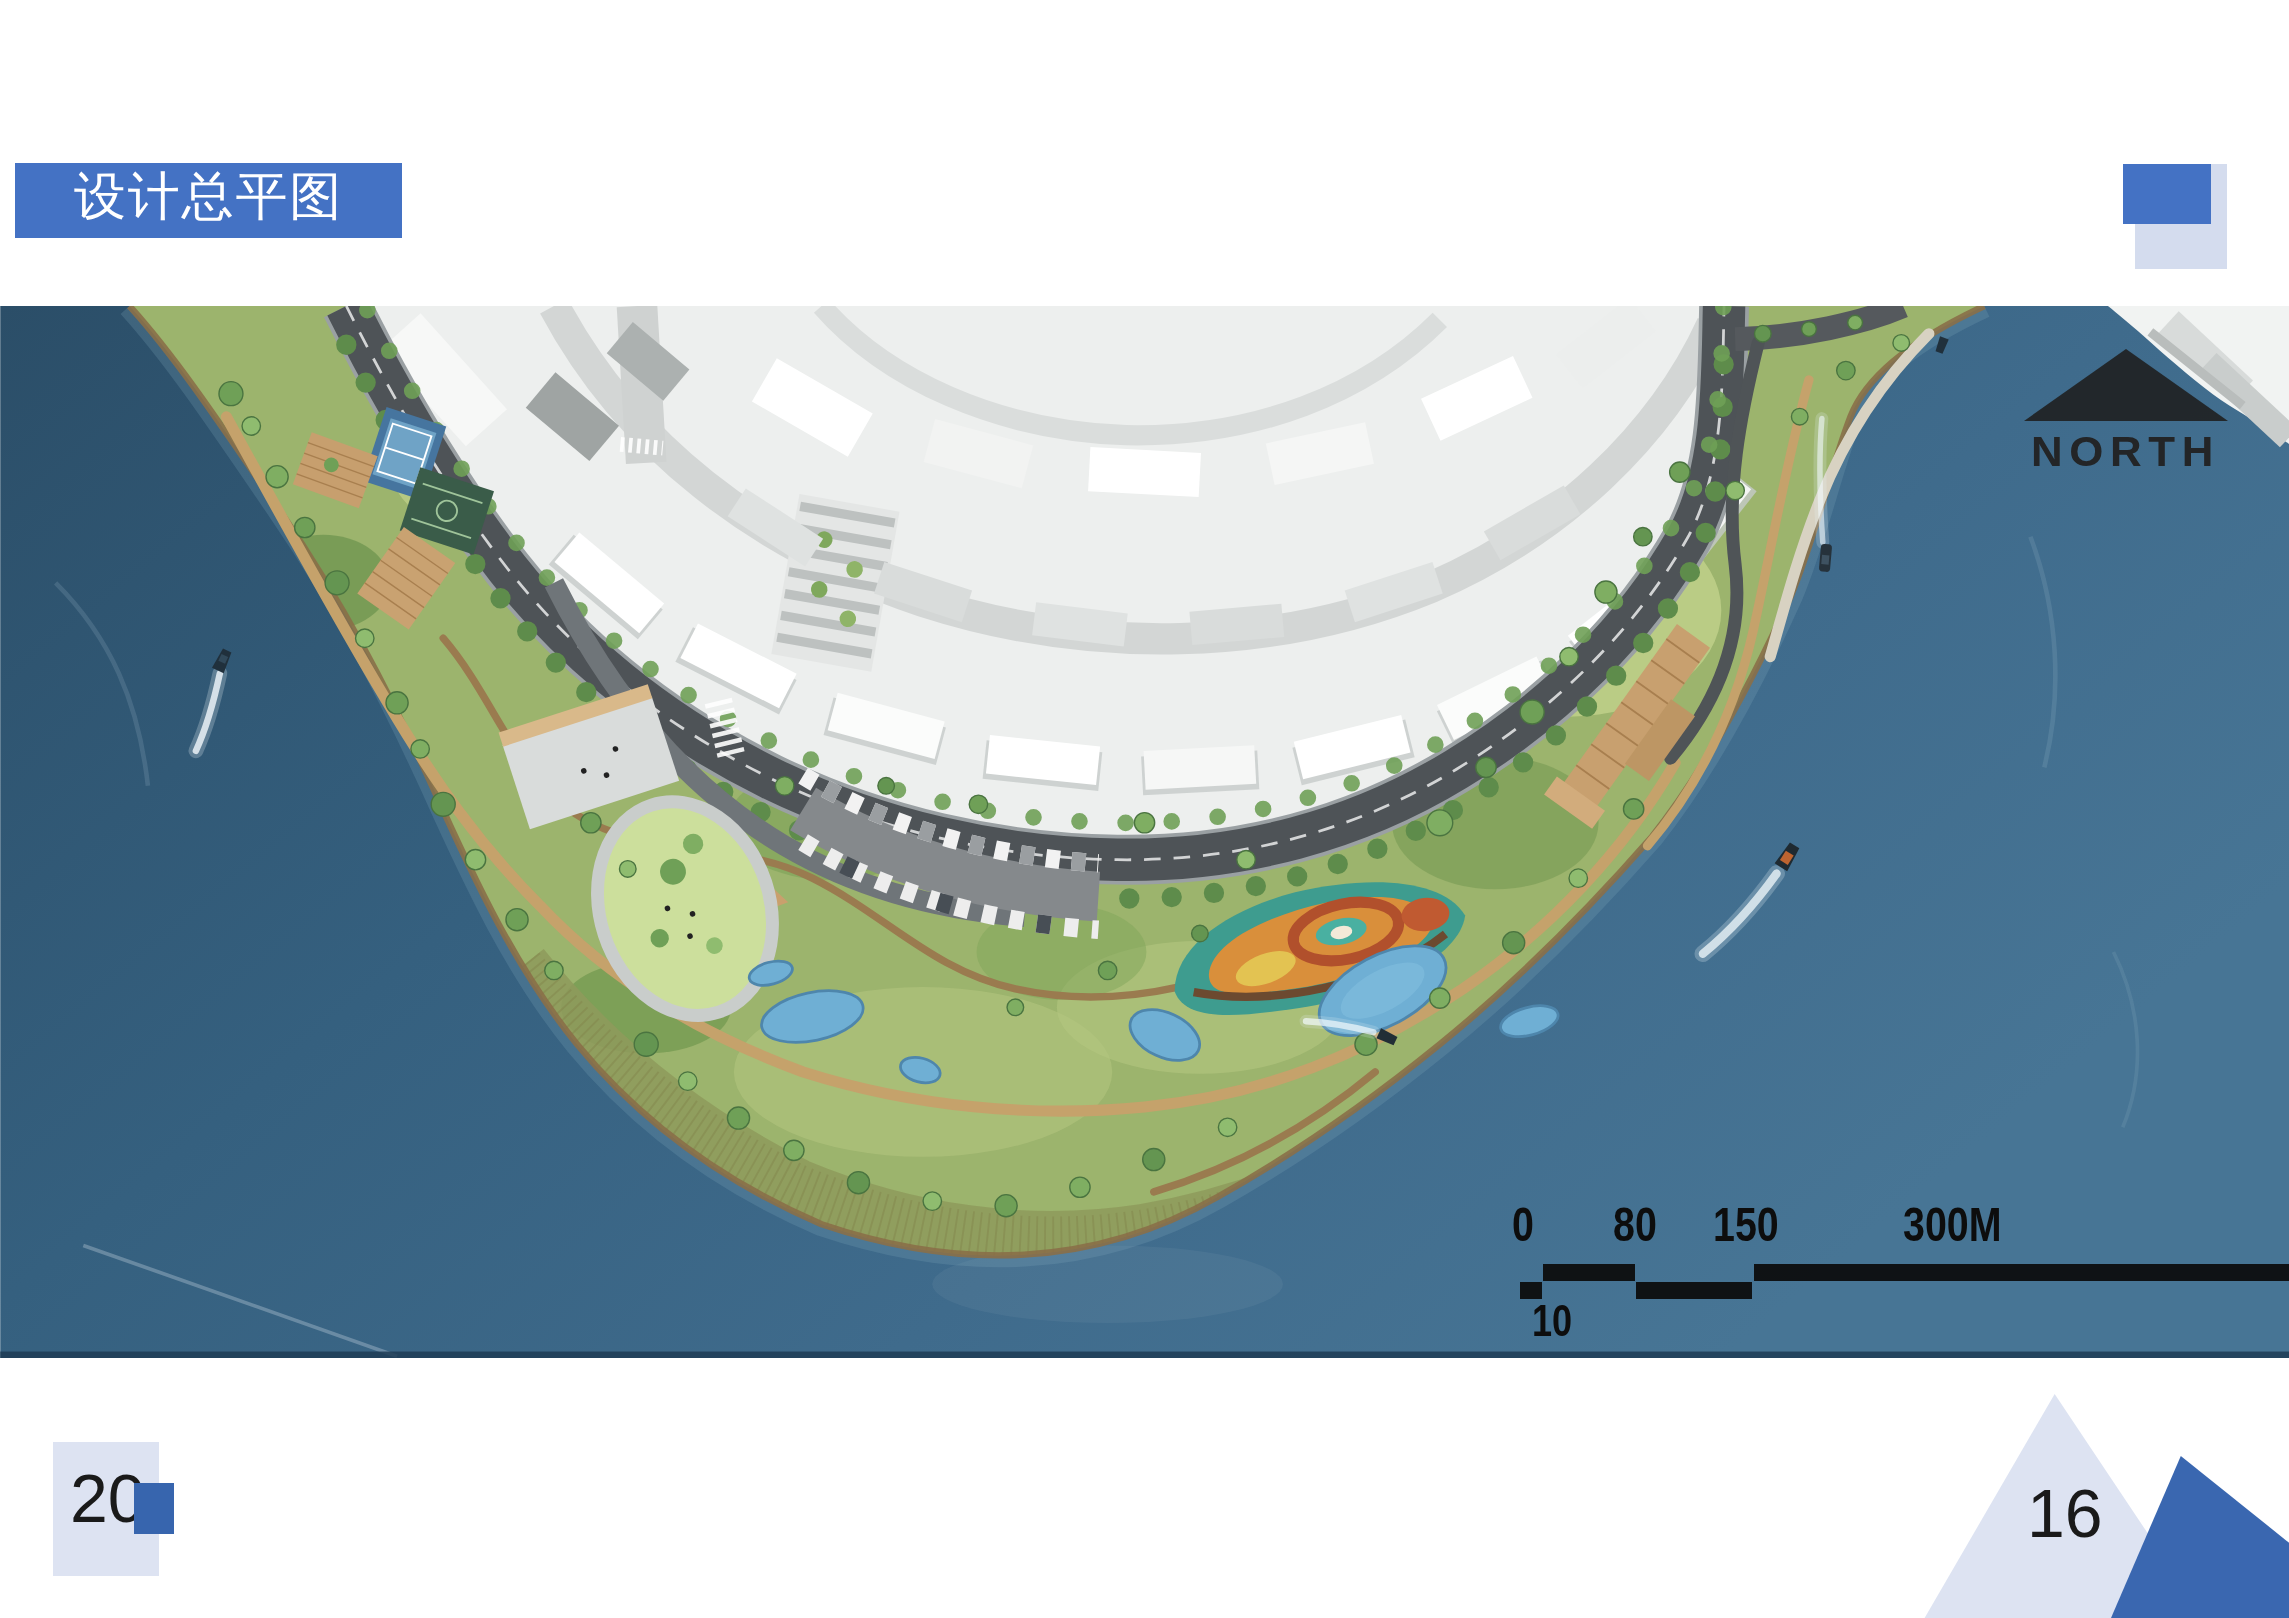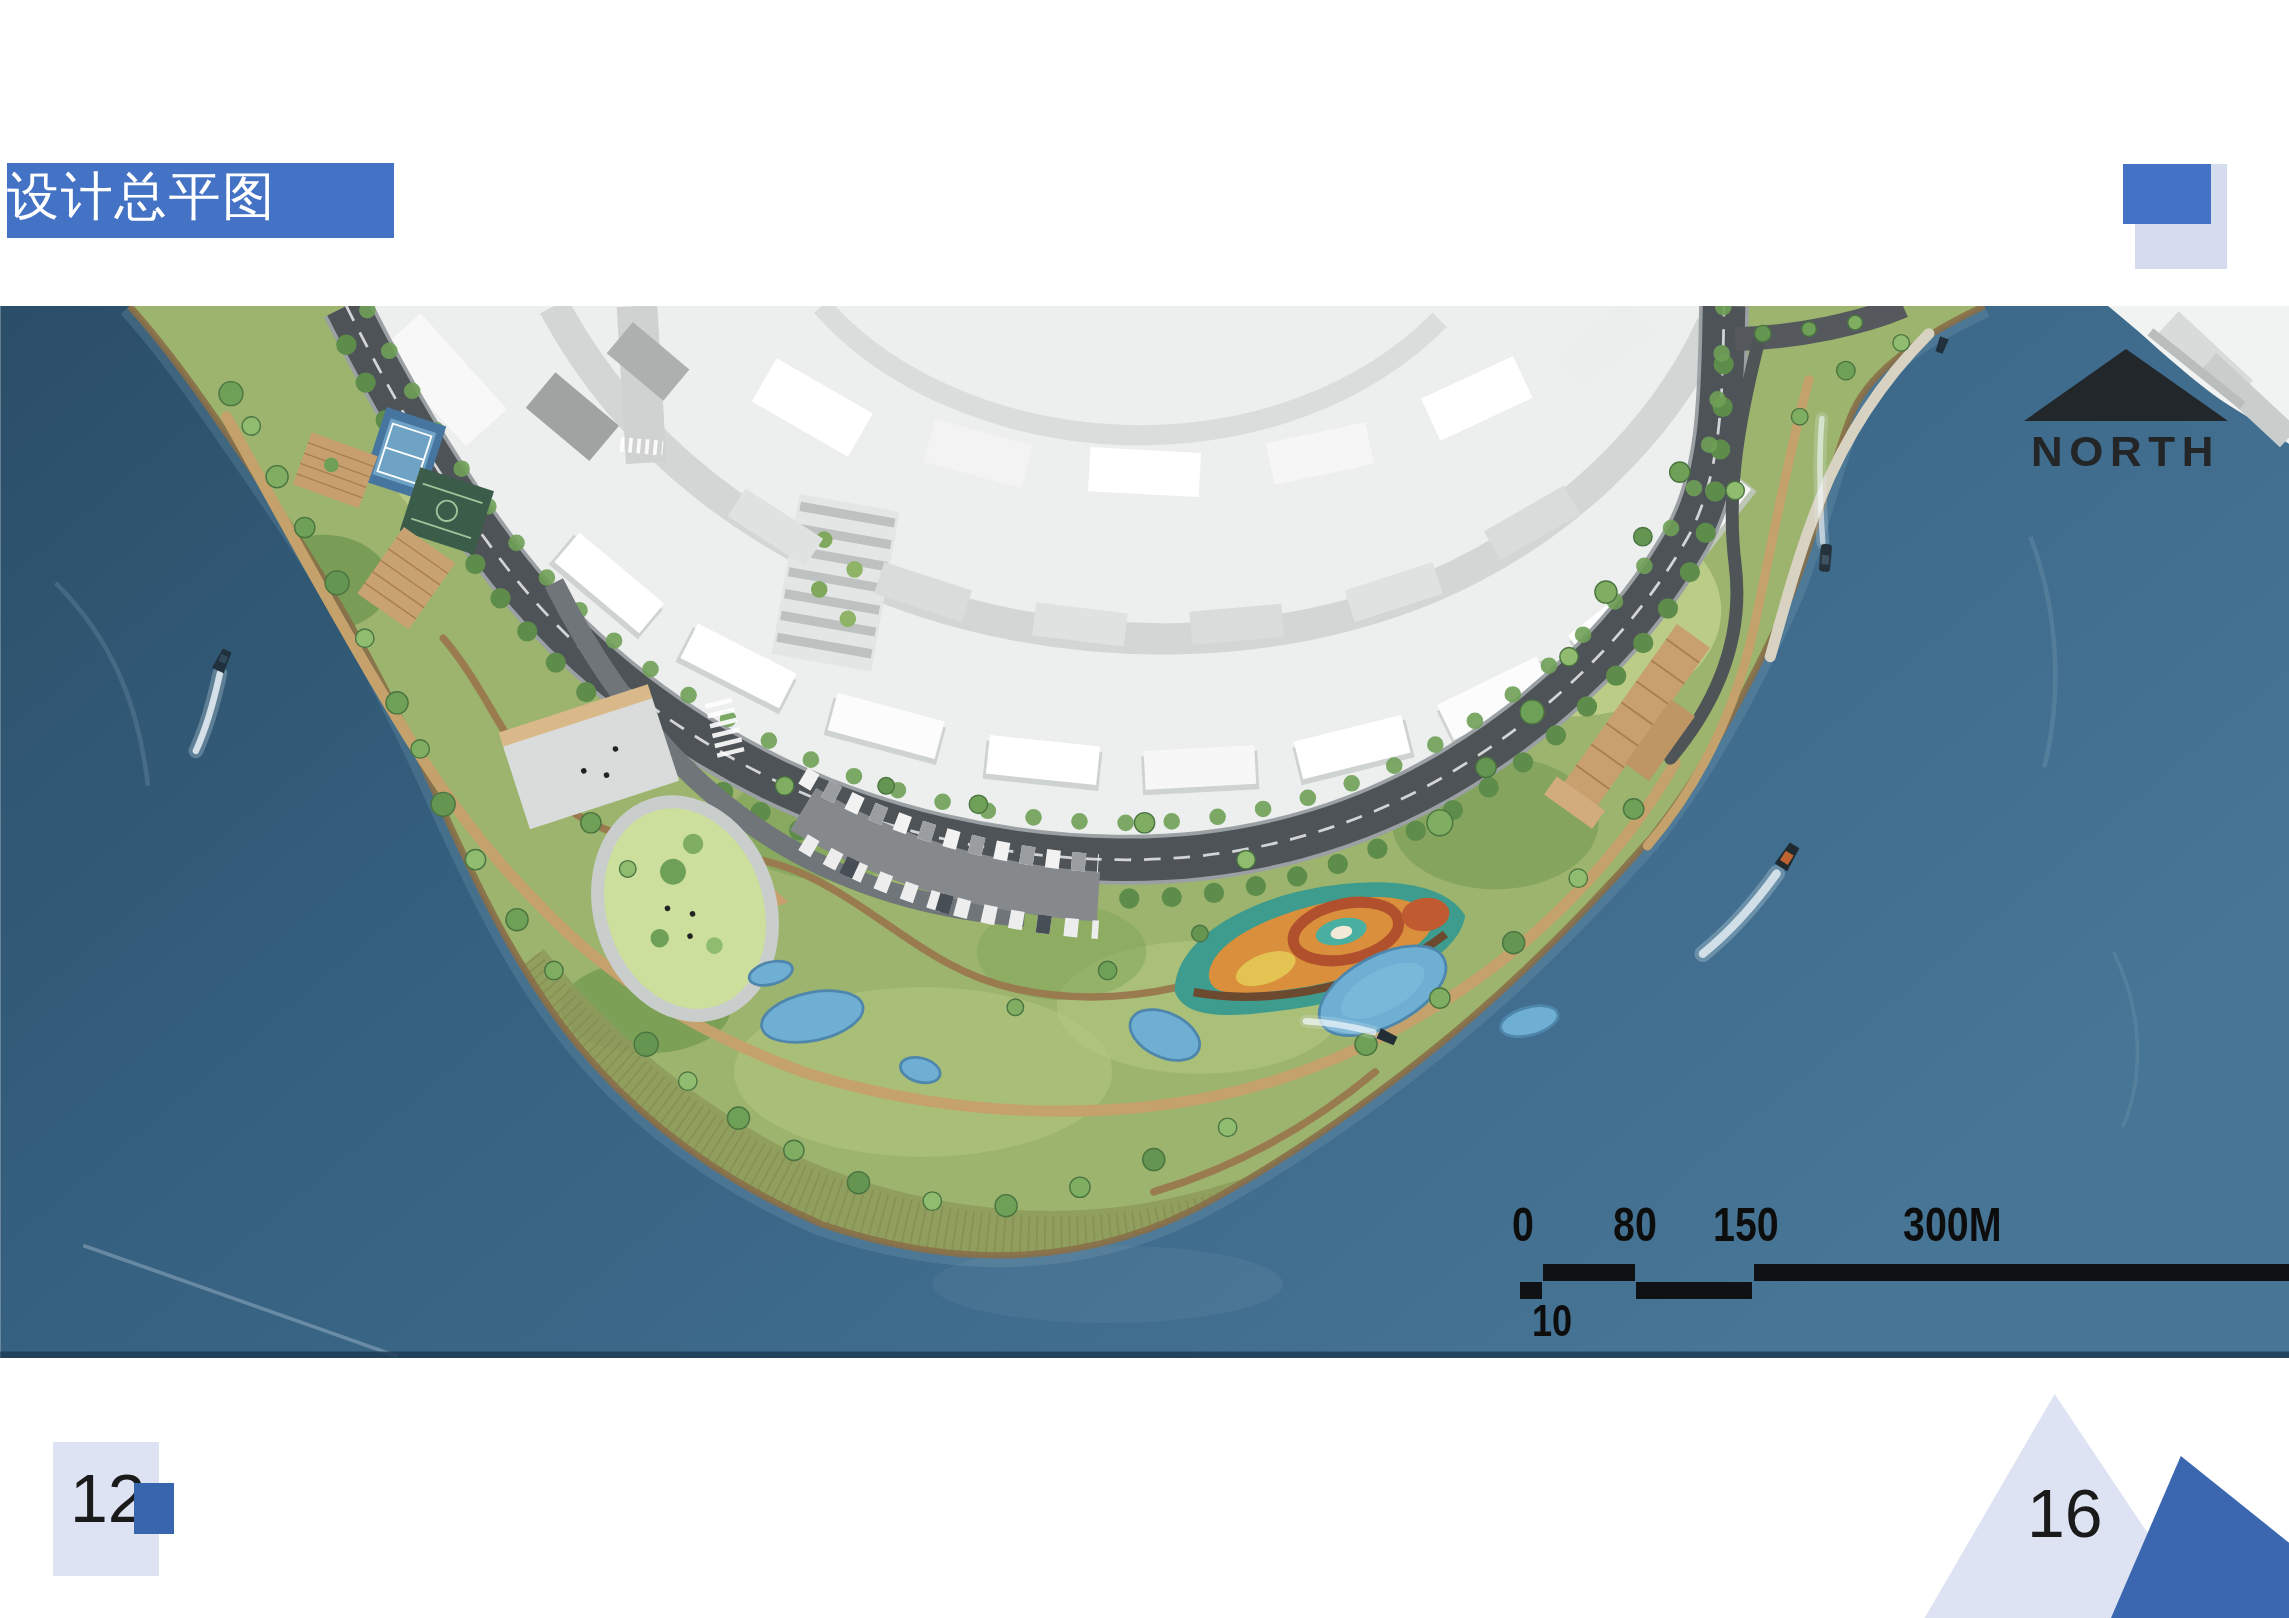--- a/index.html
+++ b/index.html
@@ -1,20 +1,20 @@
 <!DOCTYPE html>
 <html style="font-size:14.8px"><head>
 <meta charset="utf-8">
 <style>
   html,body{margin:0;padding:0;background:#ffffff;}
   .slide{position:relative;width:2290px;height:1619px;background:#ffffff;overflow:hidden;
          font-family:"Liberation Sans", sans-serif;}
   
-  .title-bar{position:absolute;left:7px;top:163px;width:387px;height:75px;background:#4472C4;
-             display:flex;align-items:flex-start;}
+  .title-bar{position:absolute;left:15px;top:163px;width:387px;height:75px;background:#4472C4;
+             display:flex;align-items:flex-start;justify-content:center;}
   .title-bar span{color:#ffffff;font-size:52px;line-height:66px;letter-spacing:1.8px;font-weight:500;}
   
   .decor-light-rect{position:absolute;left:2135px;top:164px;width:92px;height:105px;background:#D4DCEE;}
   .decor-dark-rect{position:absolute;left:2123px;top:164px;width:88px;height:60px;background:#4472C4;}
   
   .map{position:absolute;left:0;top:306px;width:2290px;height:1052px;}
   .map svg{position:absolute;left:0;top:0;}
   
   .north{position:absolute;left:2024px;top:349px;width:203px;height:138px;text-align:center;}
   .north .tri{width:0;height:0;margin:0 auto;border-left:102px solid transparent;
@@ -433,21 +433,21 @@
     <span class="tick" style="left:1713px;">150</span>
     <span class="tick" style="left:1903px;">300M</span>
     <div class="bar" style="left:1543px;top:1264px;width:92px;"></div>
     <div class="bar" style="left:1754px;top:1264px;width:536px;"></div>
     <div class="bar" style="left:1520px;top:1282px;width:22px;"></div>
     <div class="bar" style="left:1636px;top:1282px;width:116px;"></div>
     <span class="sub">10</span>
   </div>
 
   <div class="pg-left-rect"></div>
-  <span class="pg-left-num">12</span>
+  <span class="pg-left-num">20</span>
   <div class="pg-left-square"></div>
 
   <div class="pg-right-tri-light"></div>
   <span class="pg-right-num">16</span>
   <div class="pg-right-tri-dark"></div>
 
 </div>
 
 
 </body></html>

